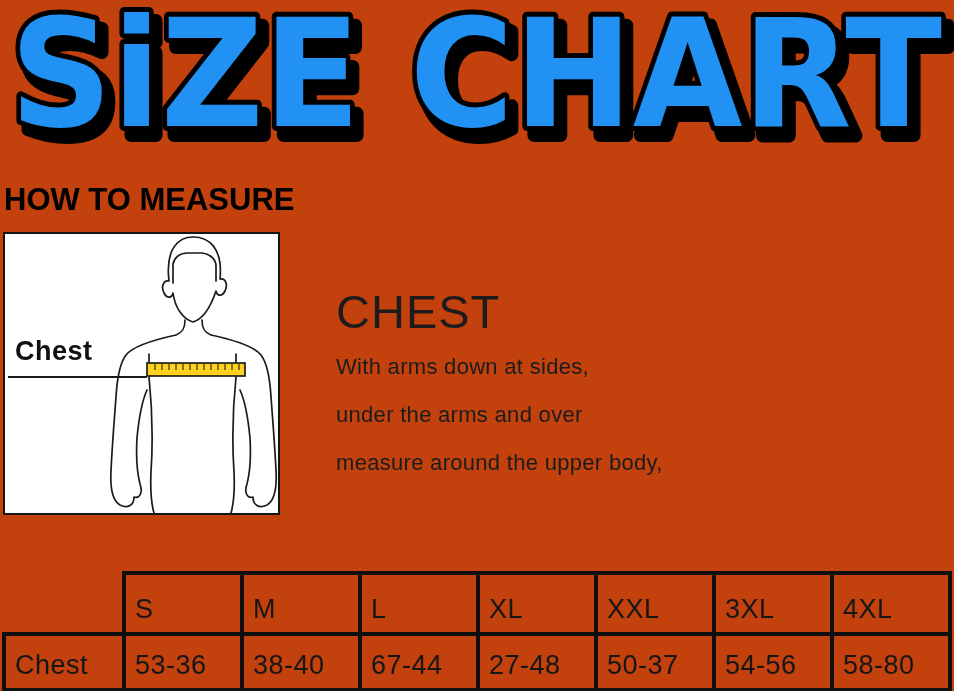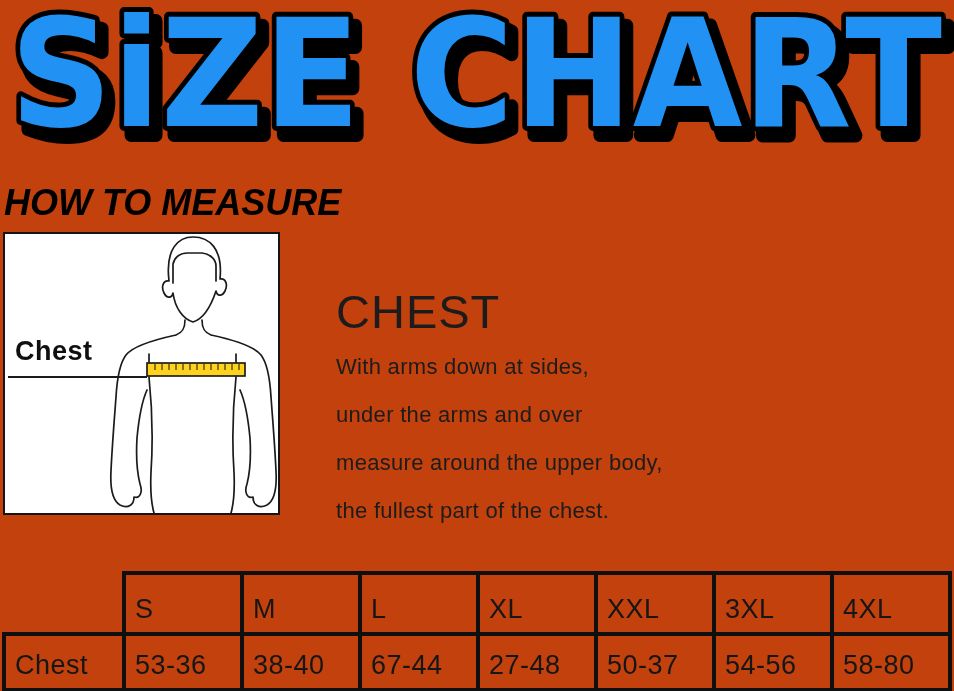--- a/index.html
+++ b/index.html
@@ -7,22 +7,22 @@
     position:relative; width:954px; height:691px; background:#c2410c;
     font-family:"Liberation Sans", sans-serif; overflow:hidden;
   }
   
   .title-svg { position:absolute; left:0; top:0; overflow:visible; }
   .title-svg text {
     font-family:"DejaVu Sans", sans-serif; font-weight:bold;
   }
   
   .htm-heading {
-    position:absolute; left:4px; top:182px; font-size:36px; font-weight:bold;
-    color:#000; letter-spacing:0px; white-space:nowrap;font-style:italic;
+    position:absolute; left:4px; top:182px; font-size:31px; font-weight:bold;
+    color:#000; letter-spacing:0px; white-space:nowrap;
   }
   
   .figure-box {
     position:absolute; left:3px; top:232px; width:277px; height:283px;
     border:2px solid #151515; box-sizing:border-box; background:#fff;
   }
   .figure-box svg { position:absolute; left:0; top:0; width:273px; height:279px; }
   .figure-chest-label {
     position:absolute; left:10px; top:102px; font-size:27px; font-weight:bold;
     letter-spacing:0.5px; color:#101010; white-space:nowrap;
@@ -103,21 +103,20 @@
       <line x1="3" y1="143" x2="142" y2="143" stroke="#1b1b1b" stroke-width="1.8"></line>
     </svg>
     <span class="figure-chest-label">Chest</span>
   </div>
 
   <div class="chest-section">
     <div class="chest-heading">CHEST</div>
     <div class="chest-line">With arms down at sides,</div>
     <div class="chest-line">under the arms and over</div>
     <div class="chest-line">measure around the upper body,</div>
-    <div class="chest-line">the fullest part of the chest.</div>
   </div>
 
   <table class="size-table">
     <colgroup>
       <col style="width:120px">
         <col style="width:118px">
         <col style="width:118px">
       <col style="width:118px">
         <col style="width:118px">
         <col style="width:118px">

